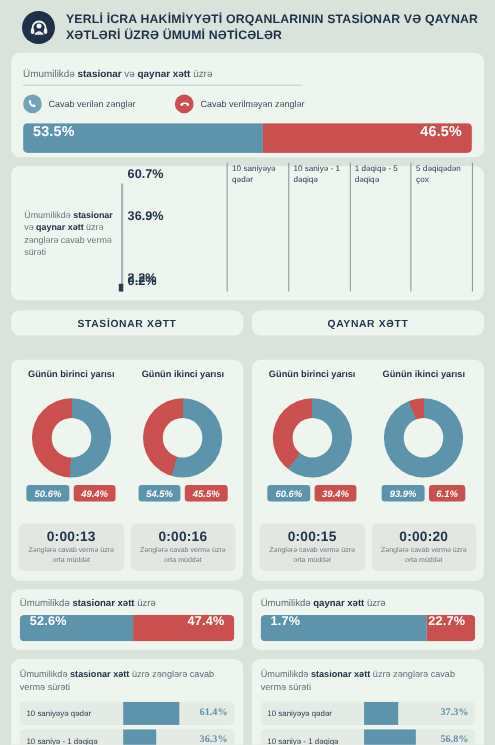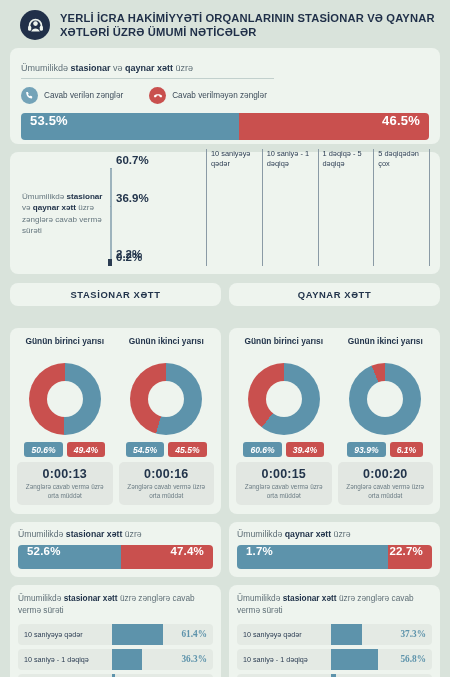--- a/index.html
+++ b/index.html
@@ -56,21 +56,21 @@
     color: #5f6f77;
     padding-bottom: 5px;
     border-bottom: 1.5px solid #c2d0cd;
     display: inline-block;
     width: 62%;
   }
   .overall-title b { color: #22344b; }
 
   .legend {
     display: flex;
-    gap: 26px;
+    gap: 36px;
     margin: 8px 0 9px 0;
   }
   .legend-item { display: flex; align-items: center; gap: 6px; }
   .legend-dot {
     width: 17px; height: 17px; border-radius: 50%;
     display: flex; align-items: center; justify-content: center;
     flex: 0 0 17px;
   }
   .legend-dot.blue { background: #74a3b8; }
   .legend-dot.red  { background: #c9504e; }
@@ -187,21 +187,21 @@
   .badge {
     font-size: 8.6px; font-weight: bold; color: #fff;
     padding: 2.5px 7px; border-radius: 3px;
   }
   .badge.blue { background: #5d93ab; }
   .badge.red  { background: #c9504e; }
 
   .timebox {
     background: #e2e7e2;
     border-radius: 5px;
-    margin-top: 5px;
+    margin-top: 20px;
     padding: 5px 3px 5px 3px;
     text-align: center;
   }
   .time-val { font-size: 12.5px; font-weight: bold; color: #22344b; letter-spacing: .2px; }
   .time-cap { font-size: 6.4px; color: #6b7c84; line-height: 1.34; margin-top: 2px; }
 
   
   .smallsplit { padding: 7px 8px 8px 8px; margin-bottom: 8px; }
   .smallsplit-title {
     font-size: 8.7px; color: #5f6f77; margin-bottom: 6px;

